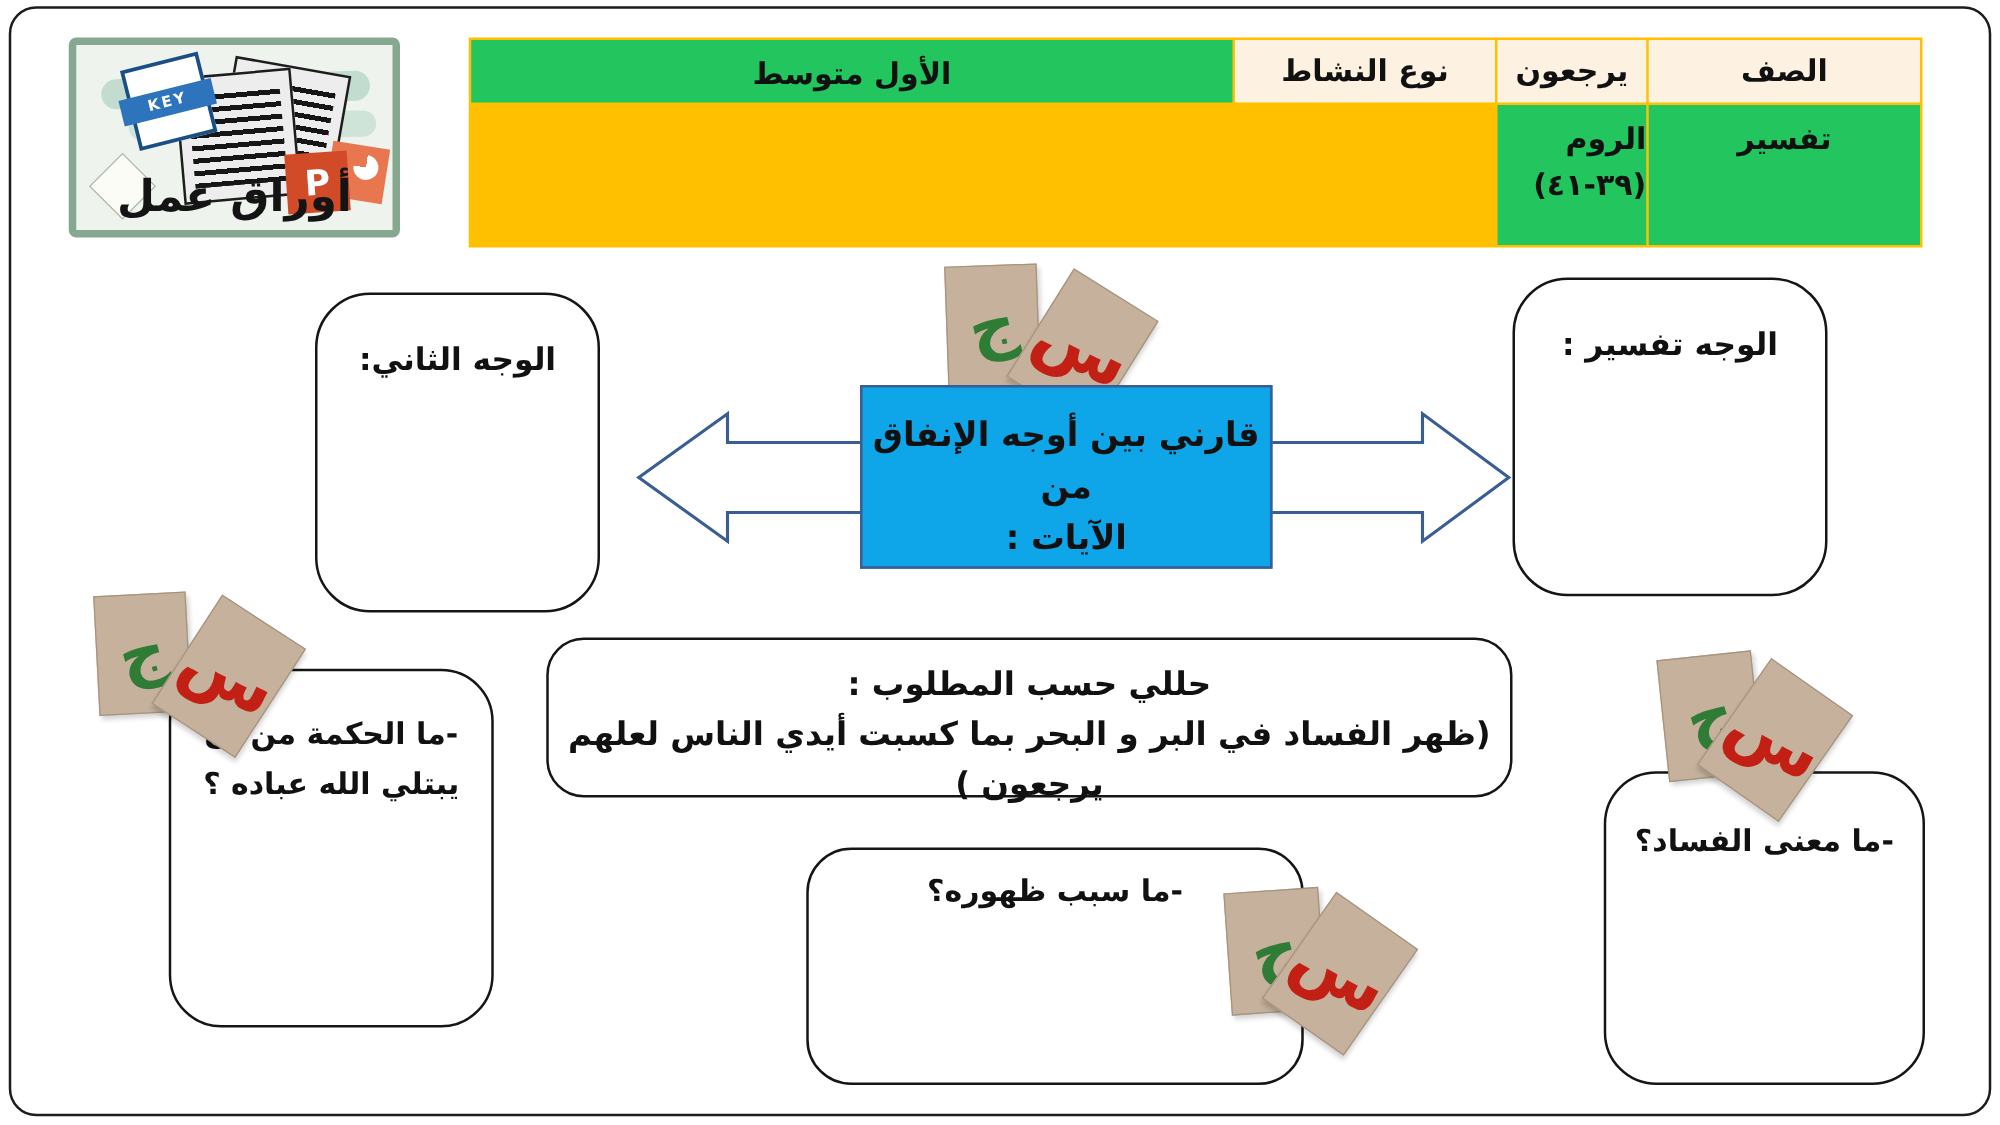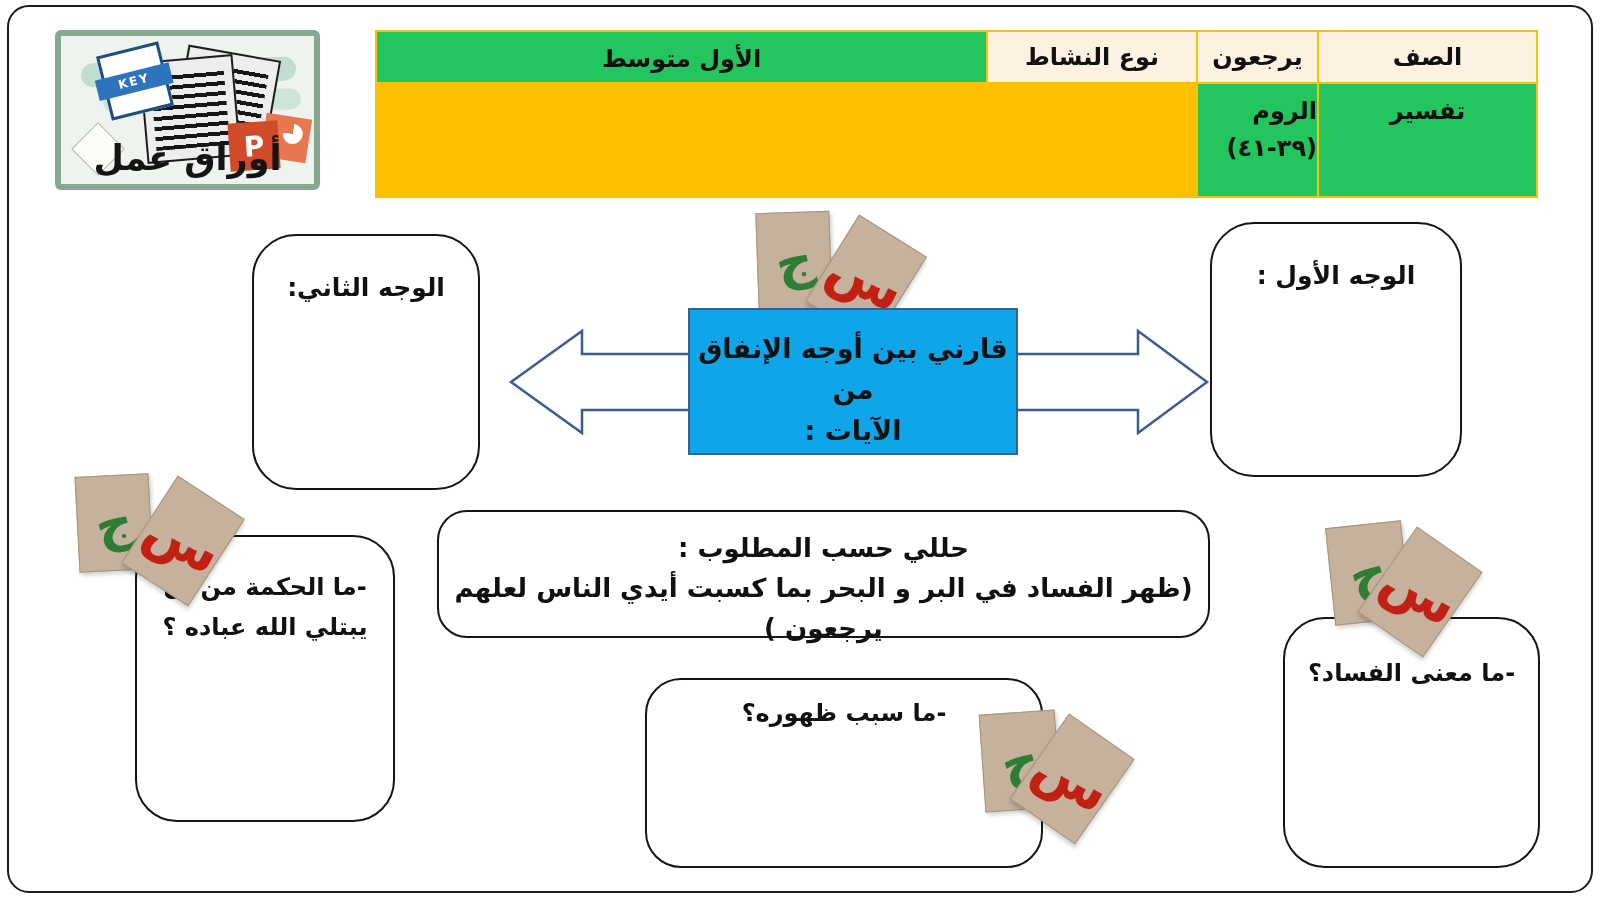--- a/index.html
+++ b/index.html
@@ -101,21 +101,21 @@
 <svg class="block-arrow" style="left:1014px;top:327px;" width="198" height="110" viewBox="0 0 198 110">
   <polygon points="0,27 124,27 124,4 193,55 124,106 124,83 0,83" fill="#ffffff" stroke="#3a5e94" stroke-width="2.5"></polygon>
 </svg>
 
 <div class="abs compare-box">
   <div>قارني بين أوجه الإنفاق من</div>
   <div>الآيات :</div>
 </div>
 
 <div class="abs rbox" style="left:1210px;top:222px;width:252px;height:255px;padding-top:32px;">
-  <div class="lbl">الوجه الأول :</div>
+  <div class="lbl">الوجه تفسير :</div>
 </div>
 
 <div class="abs rbox" style="left:252px;top:222px;width:228px;height:256px;padding-top:32px;margin-top:12px;">
   <div class="lbl">الوجه الثاني:</div>
 </div>
 
 <div class="abs rbox" style="left:437px;top:510px;width:773px;height:128px;border-radius:30px;padding-top:16px;">
   <div class="lbl" style="font-size:26px;">حللي حسب المطلوب :</div>
   <div class="lbl" style="font-size:26px;">(ظهر الفساد في البر و البحر بما كسبت أيدي الناس لعلهم يرجعون )</div>
 </div>

